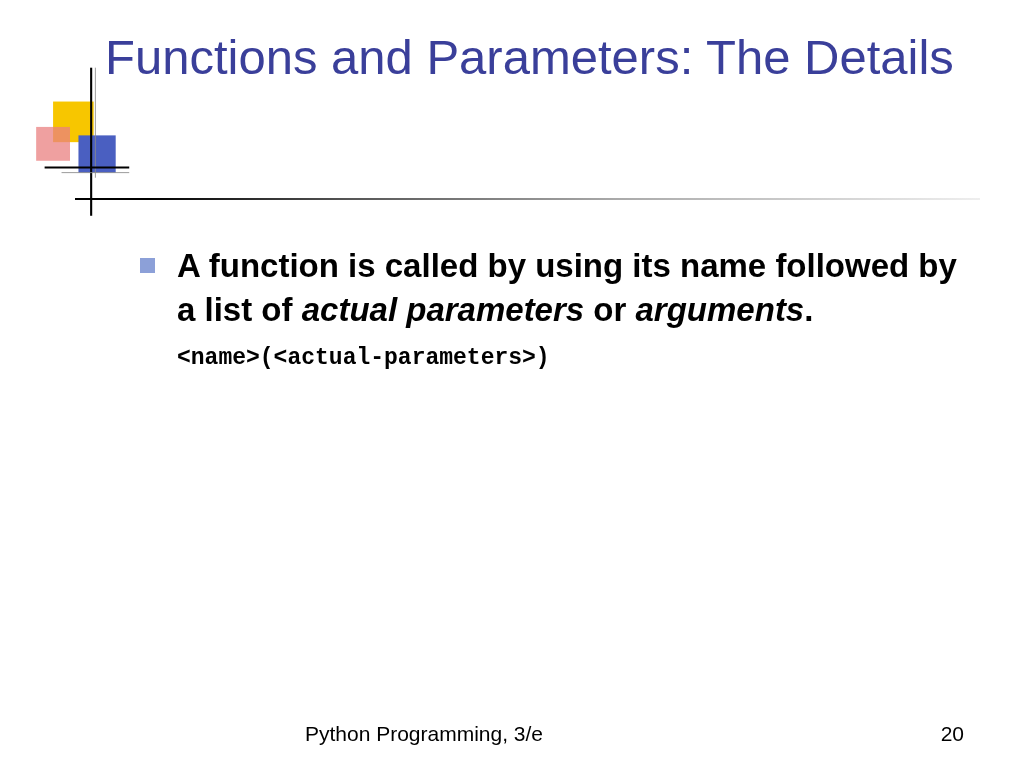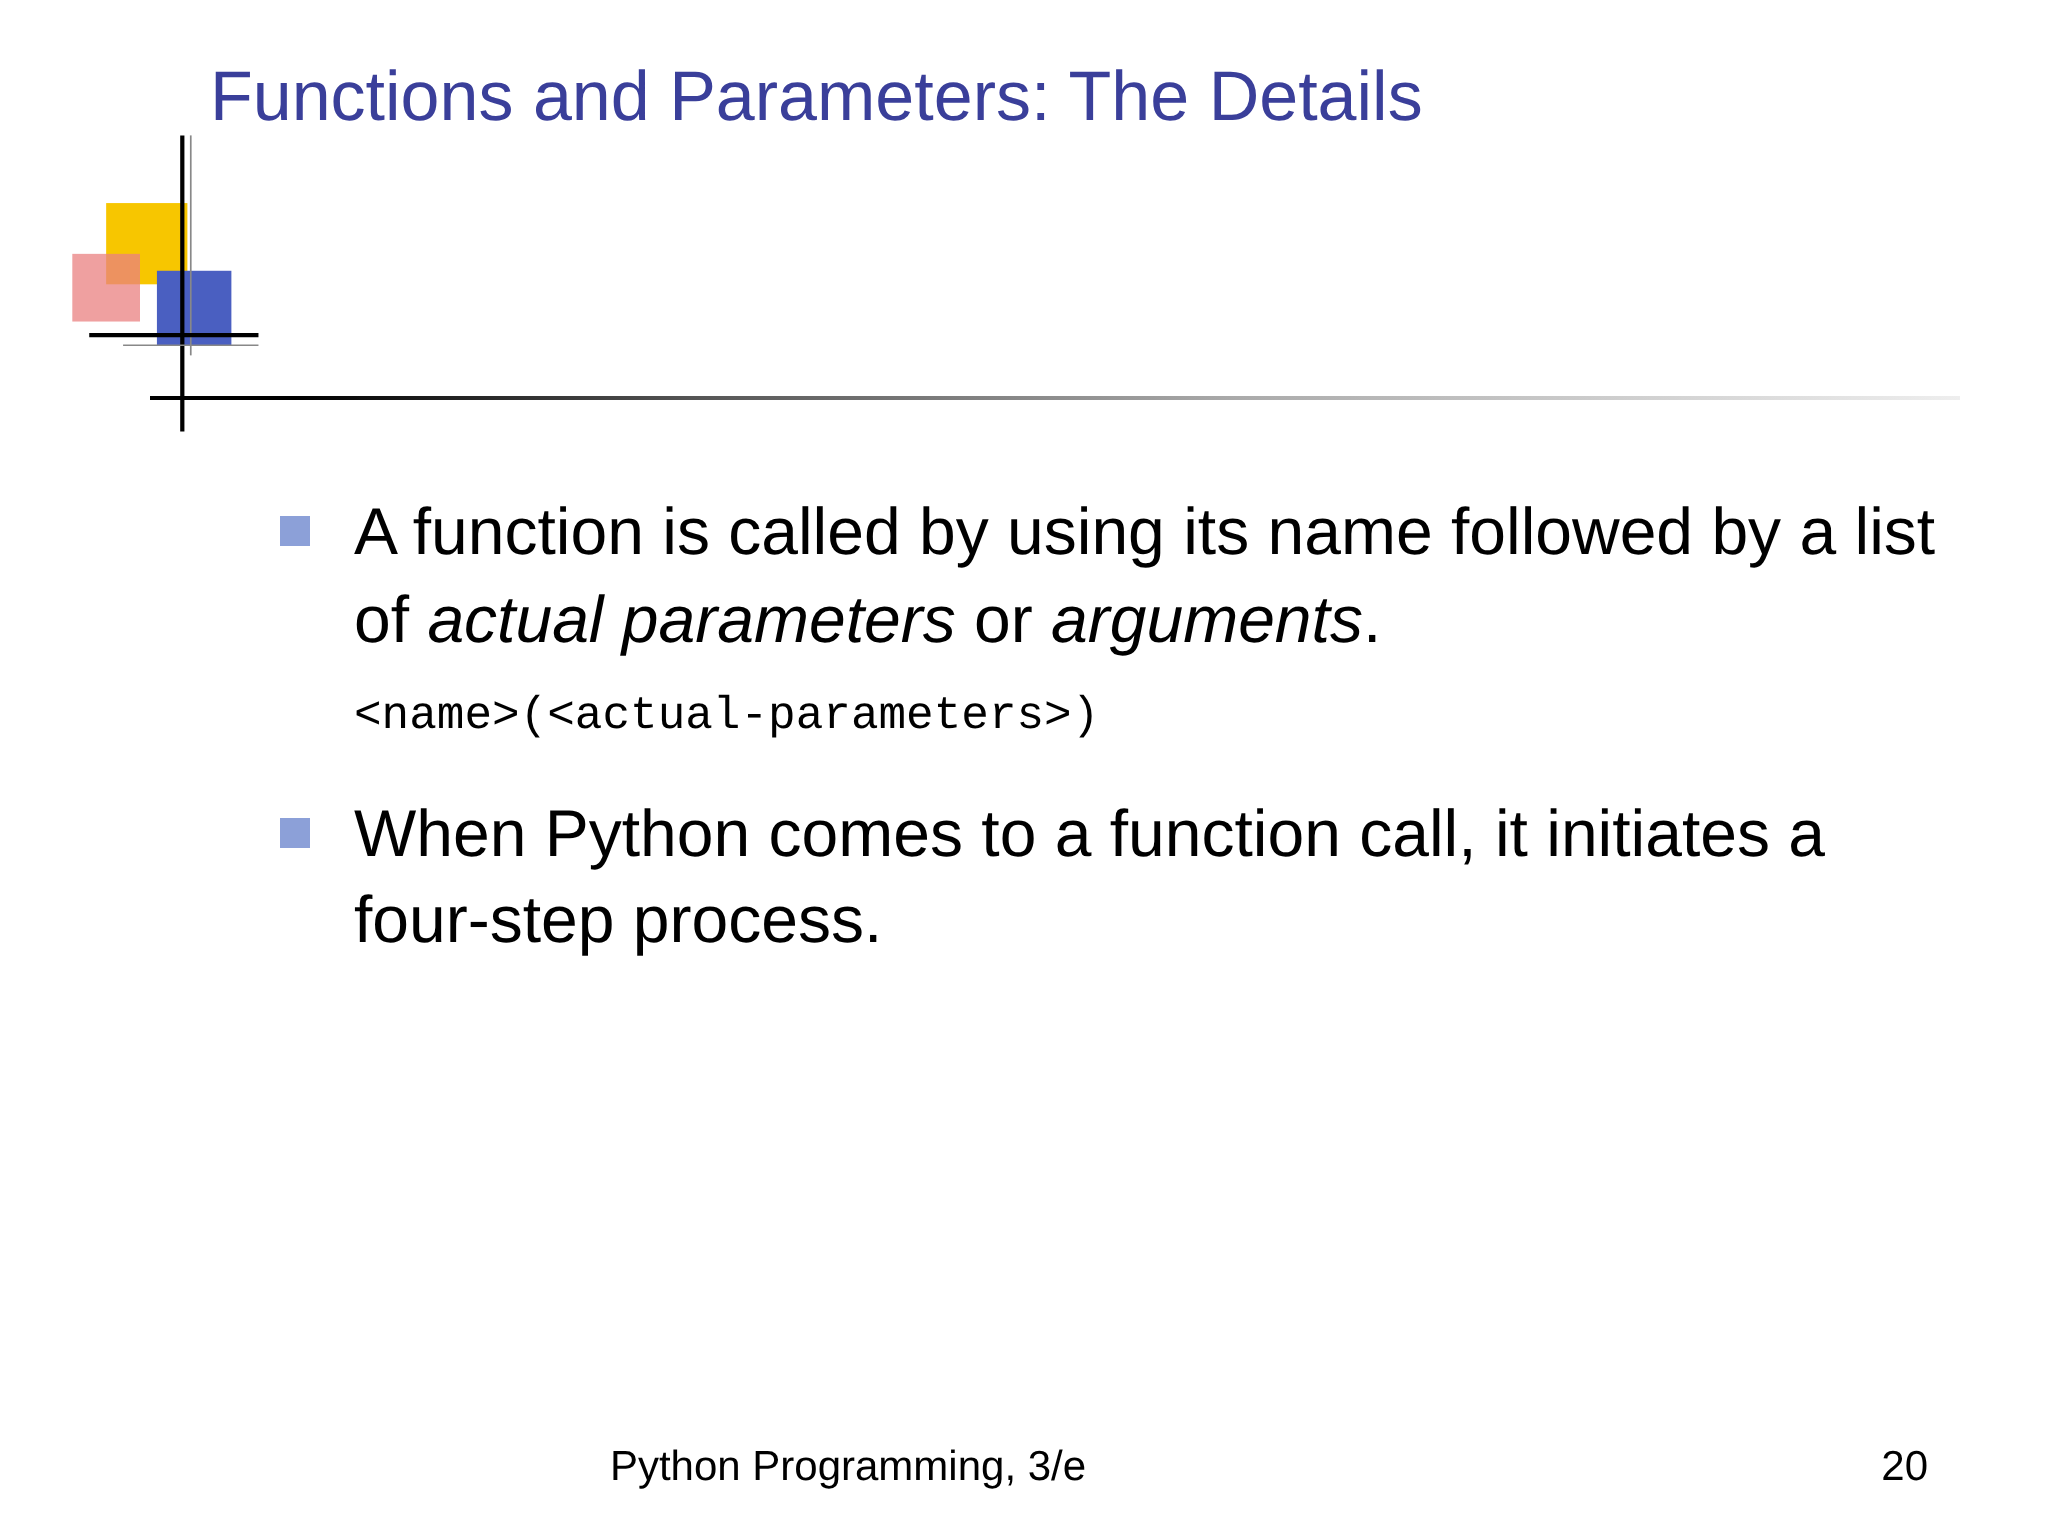--- a/index.html
+++ b/index.html
@@ -19,21 +19,21 @@
     left: 0;
     top: 0;
     width: 140px;
     height: 220px;
     pointer-events: none;
   }
   .title {
     position: absolute;
     left: 105px;
     top: 28px;
-    font-size: 35px;
+    font-size: 49px;
     font-weight: 400;
     color: #3a3f9a;
     line-height: 1.22;
     font-family: Verdana, Geneva, sans-serif;
   }
   .hline {
     position: absolute;
     left: 75px;
     top: 198px;
     width: 905px;
@@ -43,20 +43,21 @@
   .content {
     position: absolute;
     left: 140px;
     top: 244px;
     width: 840px;
   }
   .bullet-item {
     display: flex;
     align-items: flex-start;
     margin-bottom: 20px;
+    font-weight: bold;
   }
   .bullet-marker {
     flex: 0 0 auto;
     width: 15px;
     height: 15px;
     background: #8ca0d8;
     margin-top: 14px;
     margin-right: 22px;
   }
   .bullet-text {
@@ -108,23 +109,19 @@
   <div class="content">
 
     <div class="bullet-item">
       <div class="bullet-marker"></div>
       <div class="bullet-text">
         <span>A function is called by using its name followed by a list of </span><span class="italic">actual parameters</span><span> or </span><span class="italic">arguments</span><span>.</span><br>
         <span class="mono">&lt;name&gt;(&lt;actual-parameters&gt;)</span>
       </div>
     </div>
 
-    <div class="bullet-item">
-      <div class="bullet-marker"></div>
-      <div class="bullet-text">When Python comes to a function call, it initiates a four-step process.</div>
-    </div>
 
   </div>
 
   <div class="footer-center">Python Programming, 3/e</div>
   <div class="footer-right">20</div>
 
 </div>
 
 </body></html>

